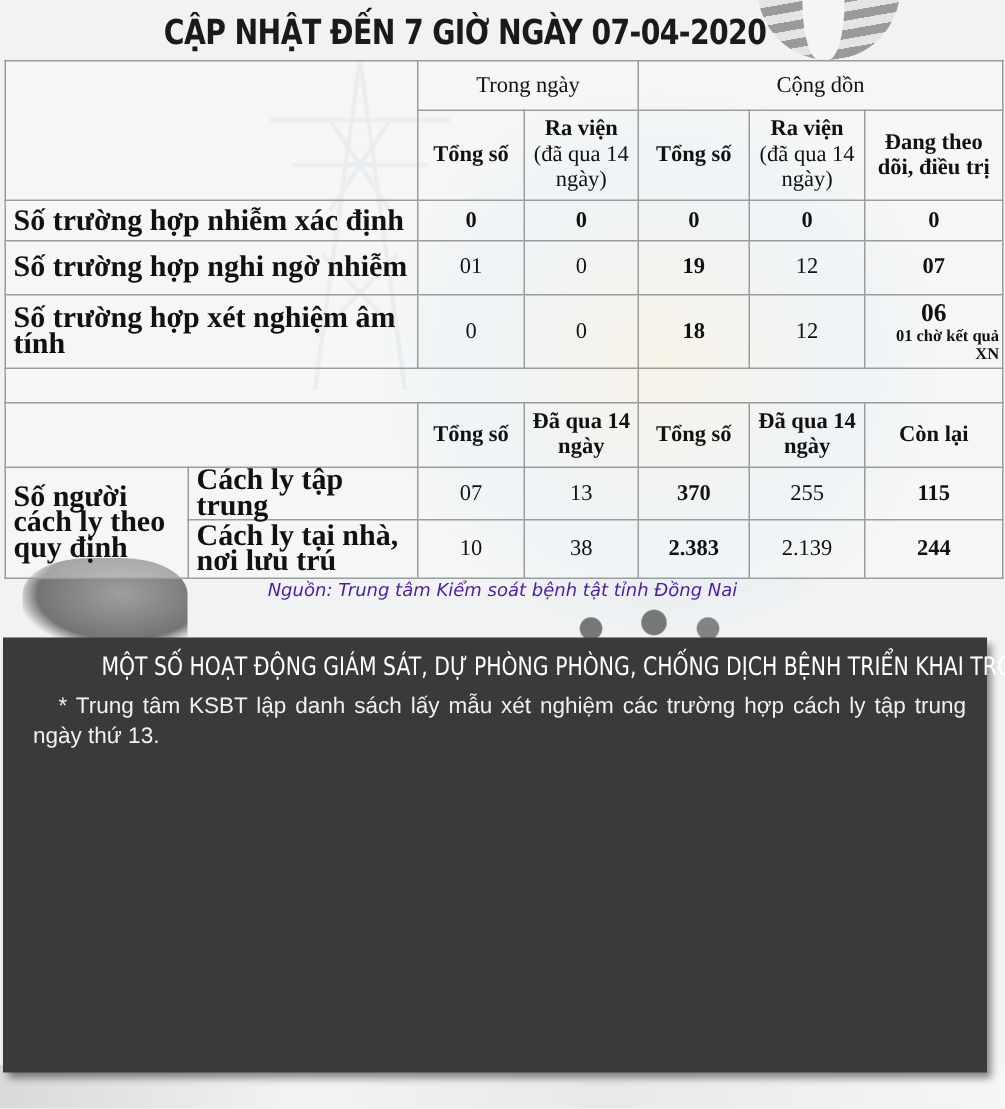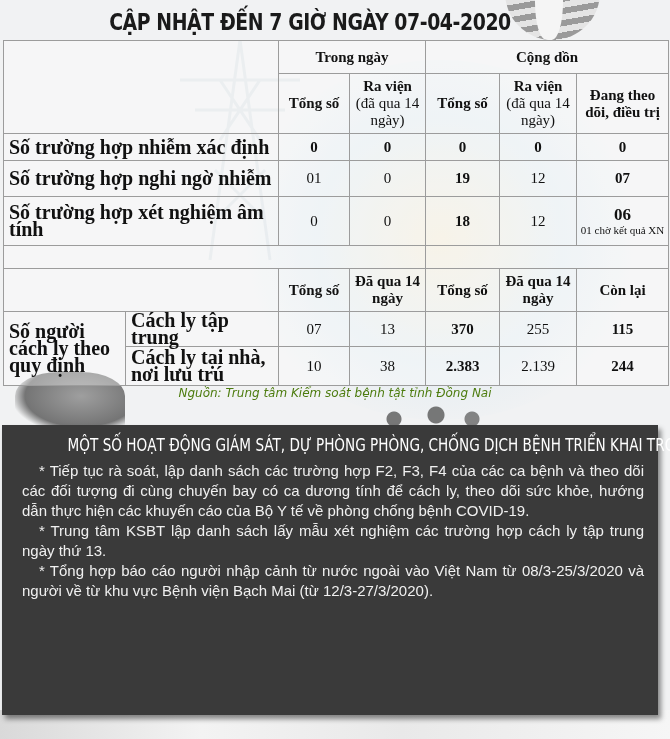--- a/index.html
+++ b/index.html
@@ -76,33 +76,33 @@
     background: rgba(255,255,255,0.35);
     padding: 0 2px;
   }
   table.stats td.label {
     text-align: left;
     padding-left: 5px;
     font-weight: bold;
     font-size: 20px;
   }
   .b { font-weight: bold; }
-  .grp { font-size: 19px; font-weight: bold; }
+  .grp { font-size: 19px; font-weight: normal; }
   .hdr { font-size: 14px; line-height: 16px; }
   .val { font-size: 16px; }
-  .note { font-size: 11px; line-height: 12px; display: block; font-weight: normal; }
+  .note { font-size: 11px; line-height: 12px; display: block; font-weight: bold; text-align: right; }
   .big { font-size: 17px; font-weight: bold; display: block; line-height: 18px;}
 
   .source {
     position: absolute; left: 0; top: 385px; width: 670px;
     text-align: center;
     font-family: "DejaVu Sans", sans-serif;
     font-style: italic;
     font-size: 12px;
-    color: #4d7c0f;
+    color: #4c1d95;
     line-height: 16px;
   }
 
   .panel {
     position: absolute; left: 2px; top: 425px; width: 656px; height: 290px;
     background: #3a3a3a;
     box-shadow: 3px 4px 5px rgba(0,0,0,0.45);
     color: #f2f2f2;
   }
   .panel-title {
@@ -225,17 +225,15 @@
     <td class="val b">244</td>
   </tr>
 </tbody>
   </table>
 
 <div class="source">Nguồn: Trung tâm Kiểm soát bệnh tật tỉnh Đồng Nai</div>
 
 <div class="panel">
   <div class="panel-title">MỘT SỐ HOẠT ĐỘNG GIÁM SÁT, DỰ PHÒNG PHÒNG, CHỐNG DỊCH BỆNH TRIỂN KHAI TRONG NGÀY:</div>
   <div class="panel-body">
-    <p>* Tiếp tục rà soát, lập danh sách các trường hợp F2, F3, F4 của các ca bệnh và theo dõi các đối tượng đi cùng chuyến bay có ca dương tính để cách ly, theo dõi sức khỏe, hướng dẫn thực hiện các khuyến cáo của Bộ Y tế về phòng chống bệnh COVID-19.</p>
     <p>* Trung tâm KSBT lập danh sách lấy mẫu xét nghiệm các trường hợp cách ly tập trung ngày thứ 13.</p>
-    <p>* Tổng hợp báo cáo người nhập cảnh từ nước ngoài vào Việt Nam từ 08/3-25/3/2020 và người về từ khu vực Bệnh viện Bạch Mai (từ 12/3-27/3/2020).</p>
   </div>
 </div>
 
 </body></html>

